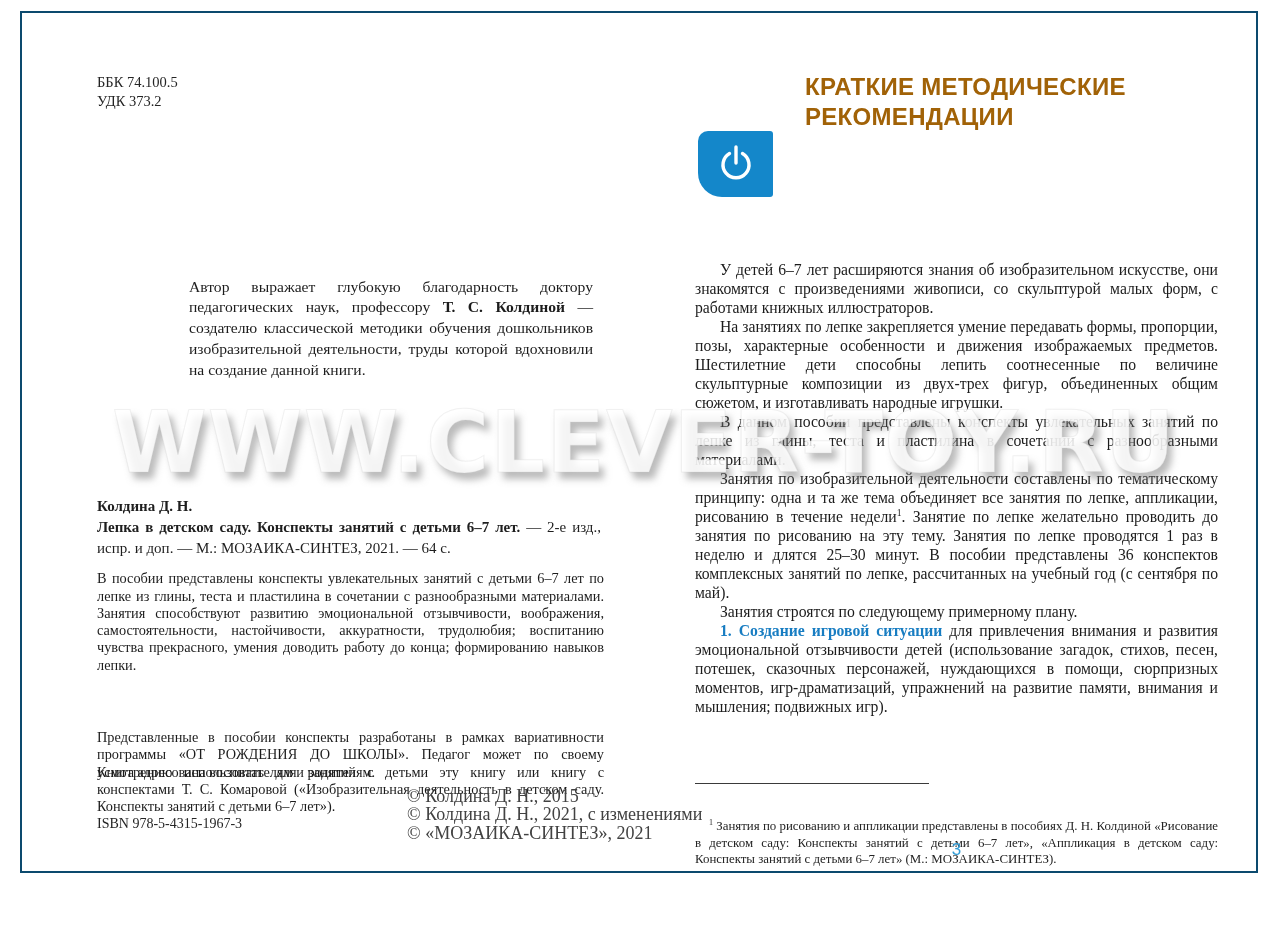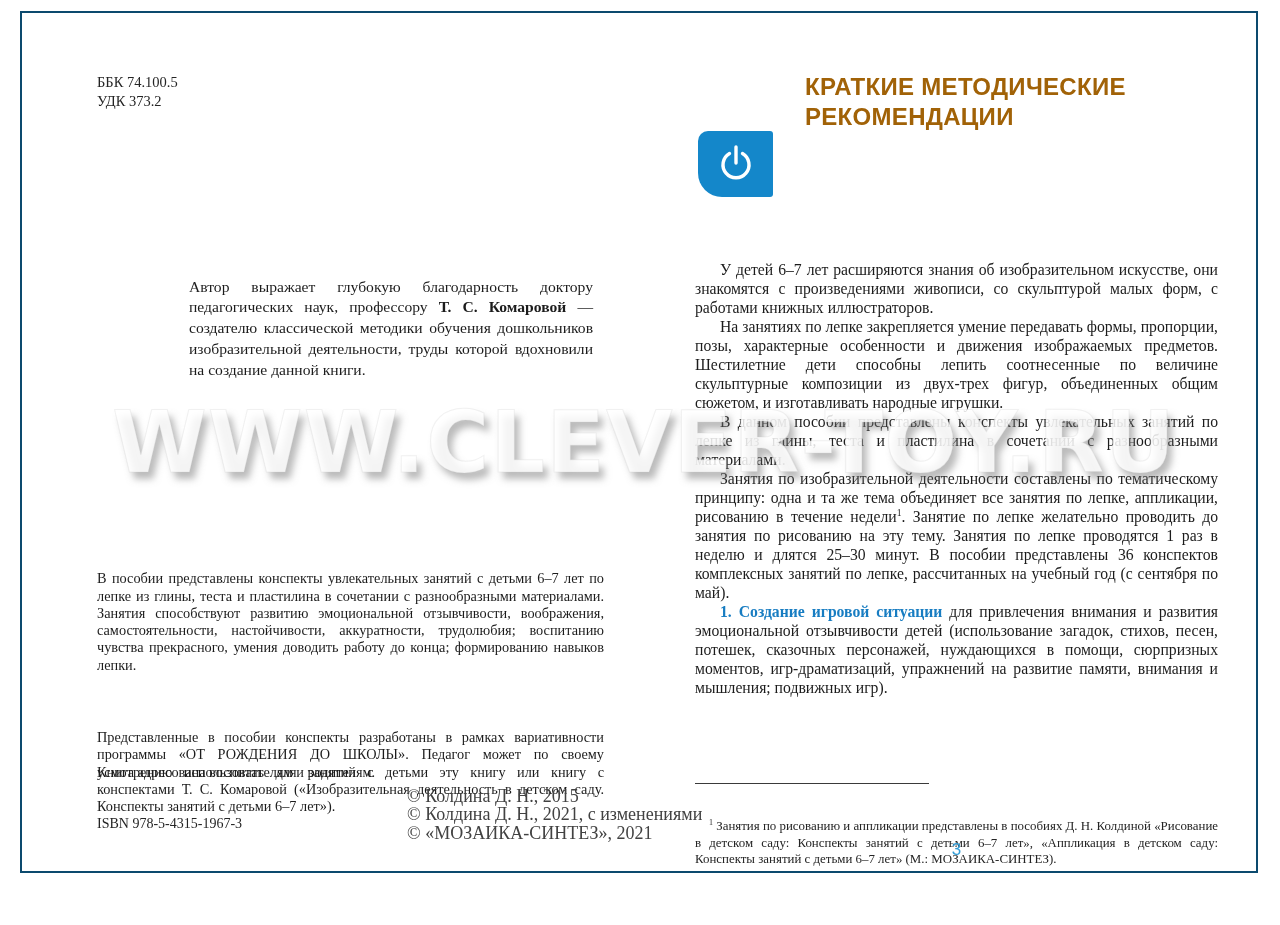--- a/index.html
+++ b/index.html
@@ -112,22 +112,26 @@
 <body>
 
 <div class="book">
 
   <div class="lp-codes">
     <div>ББК 74.100.5</div>
     <div>УДК 373.2</div>
   </div>
 
 
-  <p class="lp-ack"><span>Автор выражает глубокую благодарность доктору педагогических наук, профессору </span><b>Т. С. Комаровой</b><span> — создателю классической методики обучения дошкольников изобразительной деятельности, труды которой вдохновили на создание данной книги.</span></p>
+  <p class="lp-ack"><span>Автор выражает глубокую благодарность доктору педагогических наук, профессору </span><b>Т. С. Колдиной</b><span> — создателю классической методики обучения дошкольников изобразительной деятельности, труды которой вдохновили на создание данной книги.</span></p>
 
+  <div class="lp-biblio">
+    <div class="author">Колдина Д. Н.</div>
+    <div><b>Лепка в детском саду. Конспекты занятий с детьми 6–7 лет.</b><span> — 2-е изд., испр. и доп. — М.: МОЗАИКА-СИНТЕЗ, 2021. — 64 с.</span></div>
+  </div>
 
   <p class="lp-annot lp-annot1">В пособии представлены конспекты увлекательных занятий с детьми 6–7 лет по лепке из глины, теста и пластилина в сочетании с разнообразными материалами. Занятия способствуют развитию эмоциональной отзывчивости, воображения, самостоятельности, настойчивости, аккуратности, трудолюбия; воспитанию чувства прекрасного, умения доводить работу до конца; формированию навыков лепки.</p>
   <p class="lp-annot lp-annot2">Представленные в пособии конспекты разработаны в рамках вариативности программы «ОТ РОЖДЕНИЯ ДО ШКОЛЫ». Педагог может по своему усмотрению использовать для занятий с детьми эту книгу или книгу с конспектами Т. С. Комаровой («Изобразительная деятельность в детском саду. Конспекты занятий с детьми 6–7 лет»).</p>
   <p class="lp-annot lp-annot3">Книга адресована воспитателям и родителям.</p>
 
   <div class="lp-isbn">ISBN 978-5-4315-1967-3</div>
 
   <div class="lp-copy">
     <div>© Колдина Д. Н., 2015</div>
     <div>© Колдина Д. Н., 2021, с изменениями</div>
@@ -144,20 +148,21 @@
       <path d="M 14.5 10.5 A 13 13 0 1 0 27.5 10.5" fill="none" stroke="#ffffff" stroke-width="3.4" stroke-linecap="round"></path>
       <line x1="21" y1="4" x2="21" y2="20" stroke="#ffffff" stroke-width="3.4" stroke-linecap="round"></line>
     </svg>
   </div>
 
   <div class="rp-body">
     <p>У детей 6–7 лет расширяются знания об изобразительном искусстве, они знакомятся с произведениями живописи, со скульптурой малых форм, с работами книжных иллюстраторов.</p>
     <p>На занятиях по лепке закрепляется умение передавать формы, пропорции, позы, характерные особенности и движения изображаемых предметов. Шестилетние дети способны лепить соотнесенные по величине скульптурные композиции из двух-трех фигур, объединенных общим сюжетом, и изготавливать народные игрушки.</p>
     <p>В данном пособии представлены конспекты увлекательных занятий по лепке из глины, теста и пластилина в сочетании с разнообразными материалами.</p>
     <p><span>Занятия по изобразительной деятельности составлены по тематическому принципу: одна и та же тема объединяет все занятия по лепке, аппликации, рисованию в течение недели</span><sup>1</sup><span>. Занятие по лепке желательно проводить до занятия по рисованию на эту тему. Занятия по лепке проводятся 1 раз в неделю и длятся 25–30 минут. В пособии представлены 36 конспектов комплексных занятий по лепке, рассчитанных на учебный год (с сентября по май).</span></p>
+    <p>Занятия строятся по следующему примерному плану.</p>
     <p><span class="blue-lead">1. Создание игровой ситуации</span><span> для привлечения внимания и развития эмоциональной отзывчивости детей (использование загадок, стихов, песен, потешек, сказочных персонажей, нуждающихся в помощи, сюрпризных моментов, игр-драматизаций, упражнений на развитие памяти, внимания и мышления; подвижных игр).</span></p>
   </div>
 
   <div class="rp-rule"></div>
 
   <p class="rp-footnote"><sup>1</sup><span> Занятия по рисованию и аппликации представлены в пособиях Д. Н. Колдиной «Рисование в детском саду: Конспекты занятий с детьми 6–7 лет», «Аппликация в детском саду: Конспекты занятий с детьми 6–7 лет» (М.: МОЗАИКА-СИНТЕЗ).</span></p>
 
   <div class="rp-pagenum">3</div>
 
 </div>

